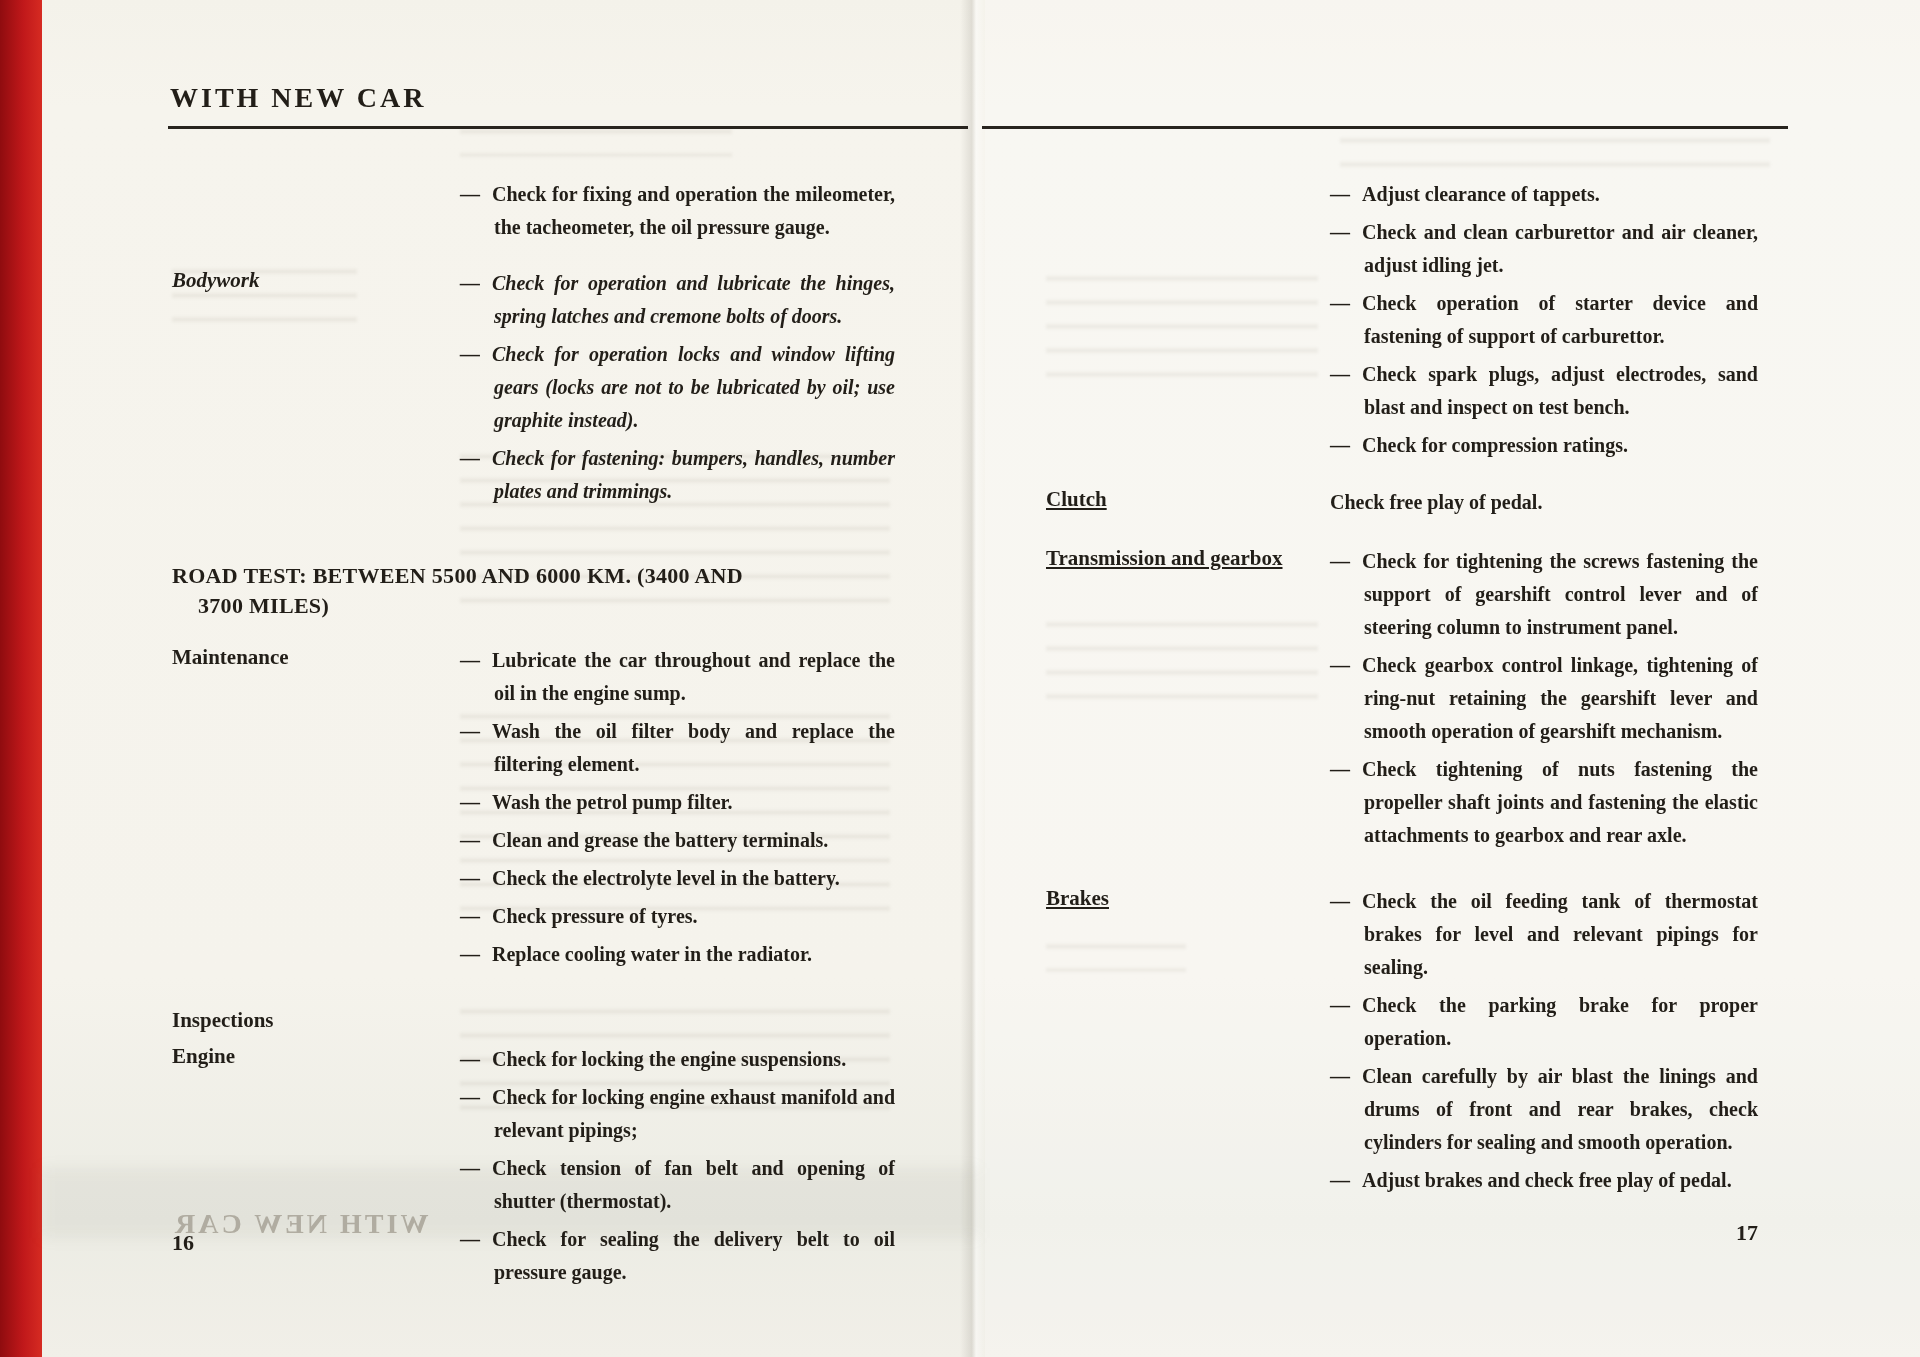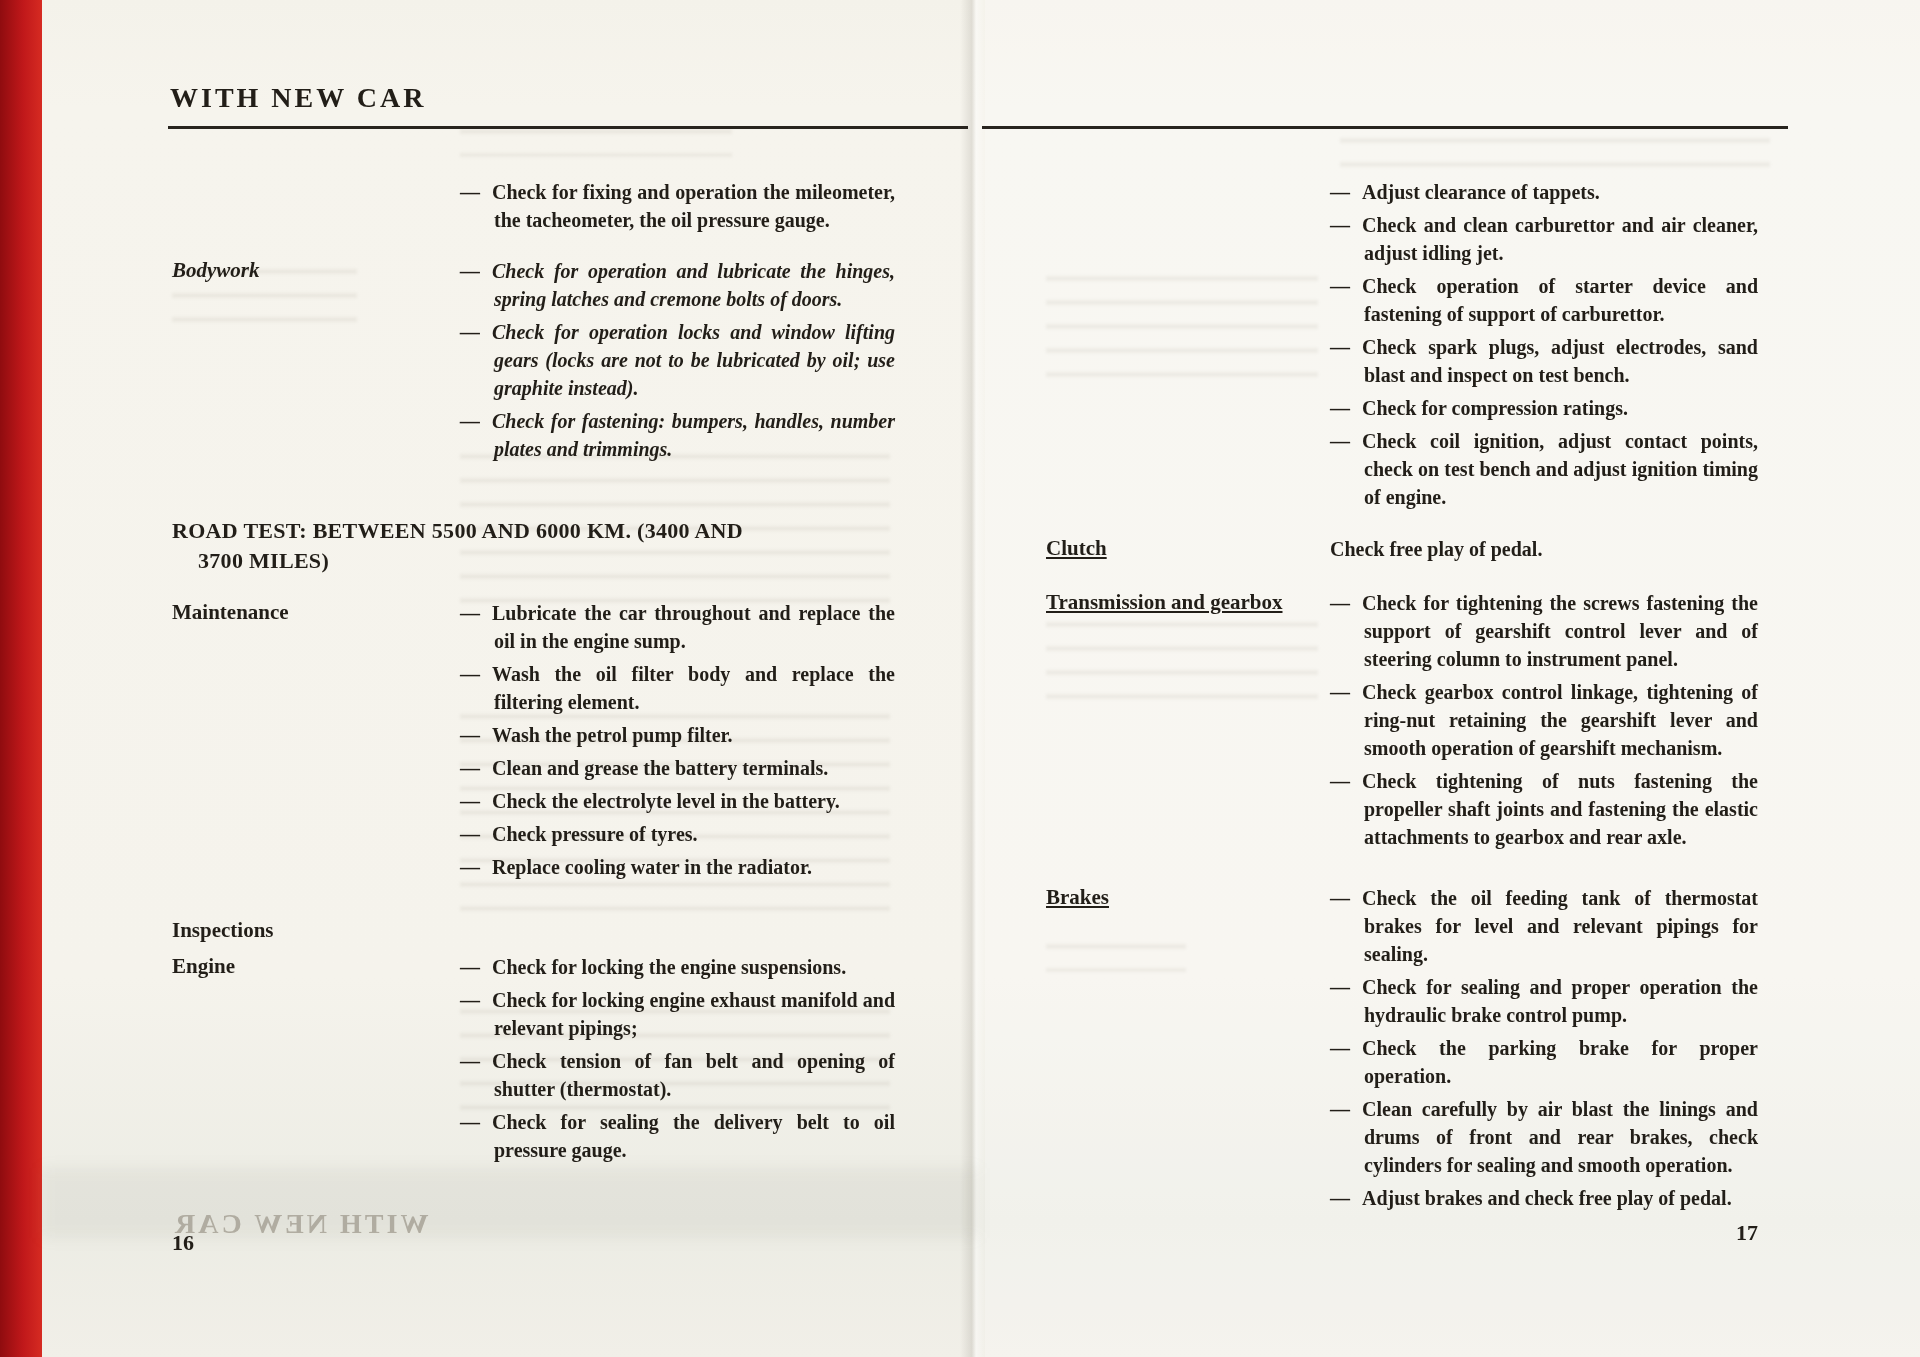--- a/index.html
+++ b/index.html
@@ -62,21 +62,21 @@
 
   .row { display: flex; align-items: flex-start; }
   .labelcol {
     flex: none; font-weight: bold; font-size: 21px; line-height: 24.5px; padding-top: 1px;
   }
   .left-page  .labelcol { width: 288px; }
   .right-page .labelcol { width: 284px; text-decoration: underline; }
   .itemscol { flex: 1; min-width: 0; }
 
   .item {
-    font-size: 20px; font-weight: bold; line-height: 28px;
+    font-size: 20px; font-weight: bold; line-height: 33px;
     text-align: justify; padding-left: 34px; text-indent: -34px;
     margin-bottom: 5px; color: var(--ink, #221e18);
   }
   .item.nodash { padding-left: 0; text-indent: 0; }
   .dash { margin-right: 12px; }
 
   .gap-bodywork { margin-top: 18px; font-style: italic; }
   .roadtest {
     margin: 48px 0 23px; max-width: 612px;
     font-size: 22px; font-weight: bold; line-height: 30px; letter-spacing: 0.3px;
@@ -167,21 +167,20 @@
 
   <main class="page-body right-page">
     <section class="row">
       <div class="labelcol"></div>
       <div class="itemscol">
           <p class="item"><span class="dash">—</span><span>Adjust clearance of tappets.</span></p>
           <p class="item"><span class="dash">—</span><span>Check and clean carburettor and air cleaner, adjust idling jet.</span></p>
           <p class="item"><span class="dash">—</span><span>Check operation of starter device and fastening of support of carburettor.</span></p>
           <p class="item"><span class="dash">—</span><span>Check spark plugs, adjust electrodes, sand blast and inspect on test bench.</span></p>
           <p class="item"><span class="dash">—</span><span>Check for compression ratings.</span></p>
-          <p class="item"><span class="dash">—</span><span>Check coil ignition, adjust contact points, check on test bench and adjust ignition timing of engine.</span></p>
         </div>
     </section>
 
     <section class="row gap-clutch">
       <div class="labelcol">Clutch</div>
       <div class="itemscol">
         <p class="item nodash">Check free play of pedal.</p>
       </div>
     </section>
 
@@ -191,21 +190,20 @@
           <p class="item"><span class="dash">—</span><span>Check for tightening the screws fastening the support of gearshift control lever and of steering column to instrument panel.</span></p>
           <p class="item"><span class="dash">—</span><span>Check gearbox control linkage, tightening of ring-nut retaining the gearshift lever and smooth operation of gearshift mechanism.</span></p>
           <p class="item"><span class="dash">—</span><span>Check tightening of nuts fastening the propeller shaft joints and fastening the elastic attachments to gearbox and rear axle.</span></p>
         </div>
     </section>
 
     <section class="row gap-brakes">
       <div class="labelcol">Brakes</div>
       <div class="itemscol">
           <p class="item"><span class="dash">—</span><span>Check the oil feeding tank of thermostat brakes for level and relevant pipings for sealing.</span></p>
-          <p class="item"><span class="dash">—</span><span>Check for sealing and proper operation the hydraulic brake control pump.</span></p>
           <p class="item"><span class="dash">—</span><span>Check the parking brake for proper operation.</span></p>
           <p class="item"><span class="dash">—</span><span>Clean carefully by air blast the linings and drums of front and rear brakes, check cylinders for sealing and smooth operation.</span></p>
           <p class="item"><span class="dash">—</span><span>Adjust brakes and check free play of pedal.</span></p>
         </div>
     </section>
   </main>
 
   <div class="ghost-footer">WITH NEW CAR</div>
   <div class="pagenum pn-left">16</div>
   <div class="pagenum pn-right">17</div>

